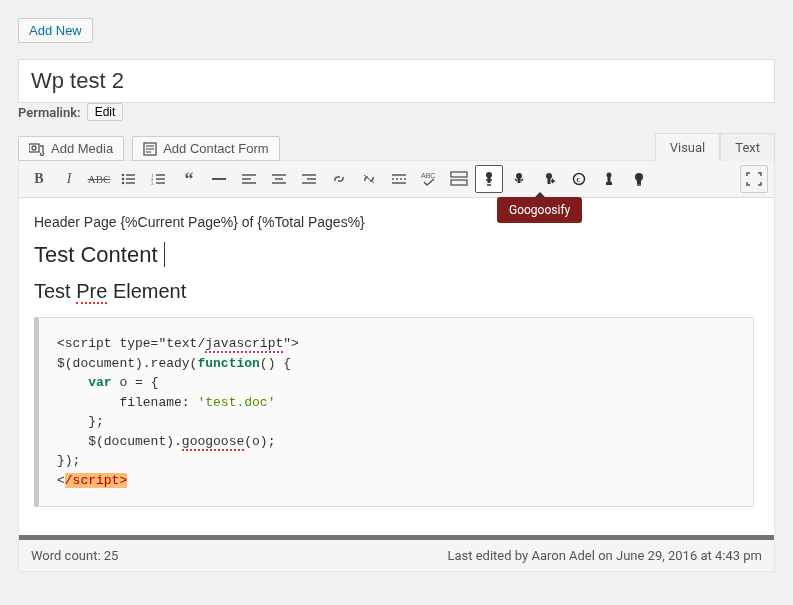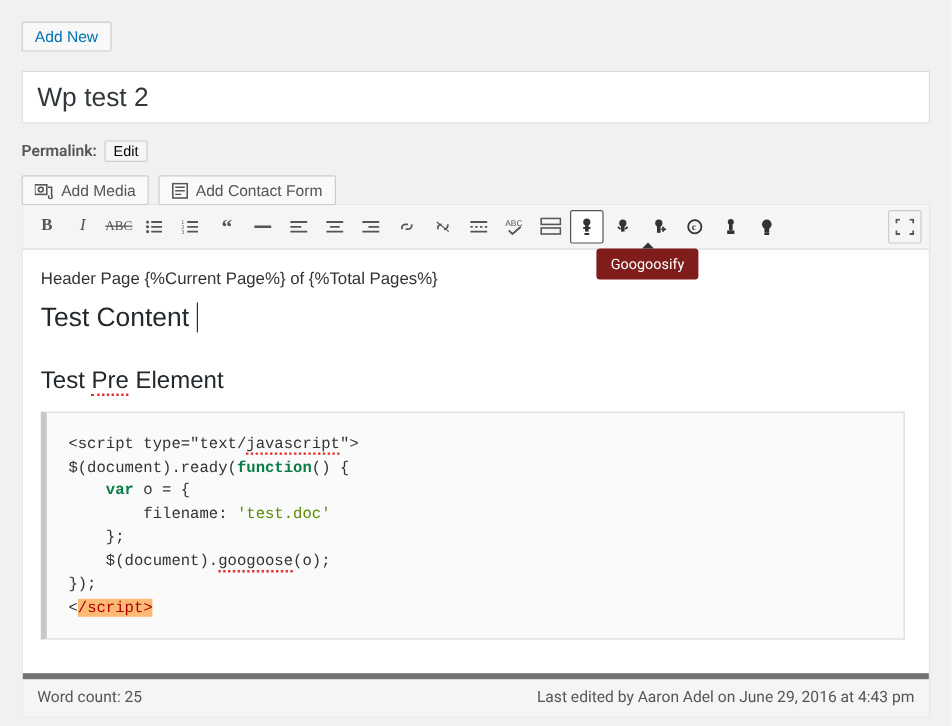--- a/index.html
+++ b/index.html
@@ -15,21 +15,21 @@
     .btn {
       display: inline-flex; align-items: center; gap: 6px;
       background: #f9f9f9; border: 1px solid #ccc; color: #555;
       padding: 4px 10px; font-size: 13px; cursor: pointer;
       border-radius: 2px;
     }
     .btn-primary { color: #0073aa; border-color: #ccc; background:#f8f8f8; }
     .title-input {
       width: 100%; font-size: 22px; padding: 8px 12px;
       border: 1px solid #ddd; background: #fff; color: #32373c;
-      font-weight: 300; margin-bottom: 14px;
+      font-weight: 300; margin-bottom: 0;
     }
     .permalink-row { font-size: 13px; color: #555; margin-bottom: 11px; display:flex; align-items:center; gap:6px;}
     .permalink-label { font-weight: 600; }
     .permalink-link { color: #0073aa; text-decoration: underline; }
     .permalink-slug { font-weight: 600; }
     .btn-tiny { padding: 1px 7px; font-size: 12px; background:#f6f6f6; border:1px solid #ccc; border-radius:2px;}
     .media-row { display: flex; gap: 8px; align-items: center; margin-bottom: 0; }
     .editor-wrap { border: 1px solid #e5e5e5; background: #fff; margin-top:-1px;}
     .tabs-row { display:flex; justify-content:space-between; align-items:flex-end; }
     .editor-tabs { display: flex; gap: 0; margin-left:auto;}
@@ -62,21 +62,21 @@
       content: ""; position: absolute; top: -5px; left: 50%;
       transform: translateX(-50%);
       border-left: 5px solid transparent; border-right: 5px solid transparent;
       border-bottom: 5px solid #333;
     }
     .editor-content {
       padding: 16px 20px 28px 15px; font-family: Georgia, serif;
       min-height: 280px;
     }
     .ed-header { font-size: 14px; color: #333; margin-bottom: 12px; font-family: Arial, sans-serif;}
-    .ed-h1 { font-size: 22px; font-weight: 300; color: #23282d; margin-bottom: 28px; font-family: Arial, sans-serif;}
+    .ed-h1 { font-size: 22px; font-weight: 300; color: #23282d; margin-bottom: 12px; font-family: Arial, sans-serif;}
     .ed-h1 .cursor { border-right: 1px solid #333; }
     .ed-h2 { font-size: 20px; font-weight: 300; color: #23282d; margin-bottom: 14px; font-family: Arial, sans-serif;}
     .spell-err { border-bottom: 2px dotted #d33; }
     .code-block {
       border: 1px solid #ddd; border-left: 5px solid #c8c8c8;
       background: #fafafa; padding: 16px 18px; font-family: "Courier New", monospace;
       font-size: 13px; color: #333; line-height: 1.5; white-space: pre;
       overflow-x: auto;
     }
     .kw { color: #0a7e46; font-weight: bold; }
@@ -127,20 +127,24 @@
         <svg width="14" height="14" viewBox="0 0 14 14">
             <rect x="1" y="1" width="12" height="12" fill="none" stroke="#555" stroke-width="1.3"></rect>
             <line x1="3" y1="4" x2="11" y2="4" stroke="#555" stroke-width="1.2"></line>
             <line x1="3" y1="7" x2="11" y2="7" stroke="#555" stroke-width="1.2"></line>
             <line x1="3" y1="10" x2="8" y2="10" stroke="#555" stroke-width="1.2"></line>
           </svg>
       </span>
       <span>Add Contact Form</span>
     </button>
   </div>
+  <div class="editor-tabs">
+    <div class="editor-tab active">Visual</div>
+    <div class="editor-tab">Text</div>
+  </div>
 </div>
 
 <div class="editor-wrap">
 
   <div class="toolbar">
     <span class="tool-btn" style="font-weight:bold;">B</span>
     <span class="tool-btn" style="font-style:italic;">I</span>
     <span class="tool-btn" style="text-decoration:line-through;font-size:11px;">ABC</span>
     <span class="tool-btn">
       <svg width="16" height="14" viewBox="0 0 16 14">

